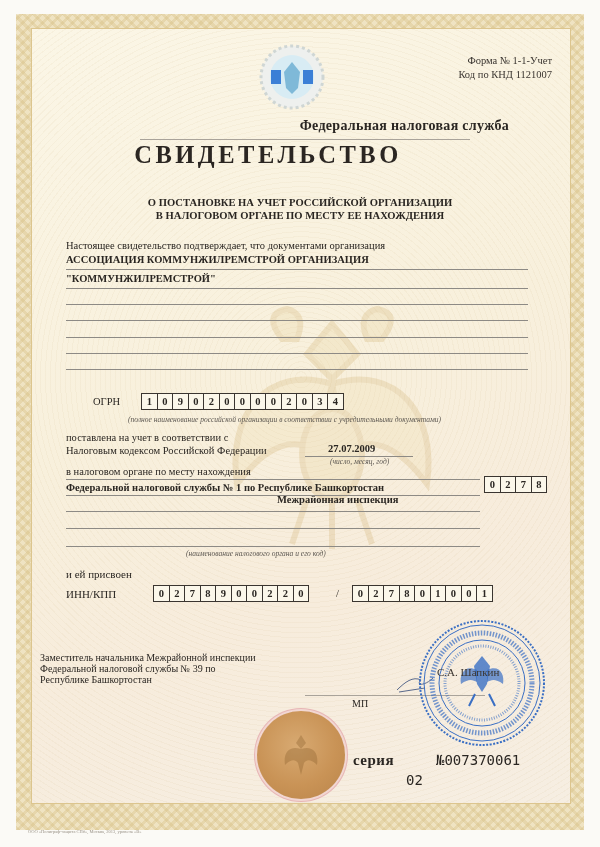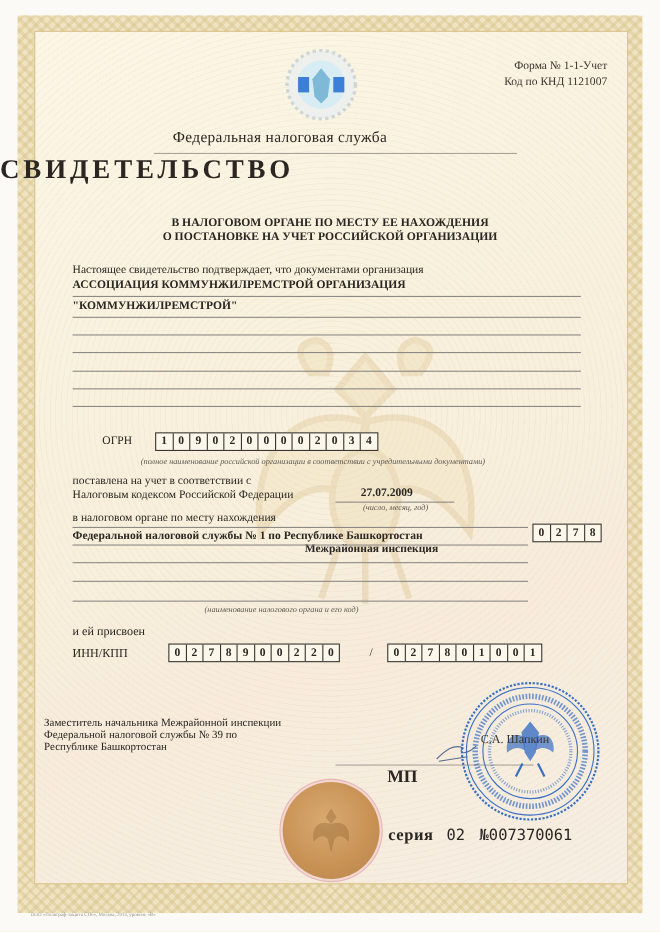--- a/index.html
+++ b/index.html
@@ -12,23 +12,23 @@
                 repeating-linear-gradient(-45deg, rgba(214,190,130,.35) 0 3px, transparent 3px 7px); }
   .paper { position: absolute; left: 31px; top: 28px; width: 538px; height: 774px;
            background: linear-gradient(160deg, #fbf6e6 0%, #f8f0dc 45%, #f7ecdc 70%, #f6eee2 100%);
            border: 1px solid #dcc58e; }
   .paper::before { content: ""; position: absolute; inset: 0; opacity: .35;
     background: repeating-radial-gradient(circle at 50% 45%, rgba(205,180,130,.25) 0 1px, transparent 1px 5px); }
   .eagle { position: absolute; left: 175px; top: 255px; width: 250px; height: 270px; opacity: .22; }
   .abs { position: absolute; }
   .form-info { right: 48px; top: 54px; text-align: right; font-size: 10.5px; line-height: 14px; color: #3a3530; }
   .emblem { left: 259px; top: 44px; width: 66px; height: 66px; }
-  .fns { left: 0; width: 509px; top: 118px; text-align: center; font-size: 14px; font-weight: normal; letter-spacing: .3px; }
+  .fns { left: 0; width: 509px; top: 118px; text-align: right; font-size: 14px; font-weight: bold; letter-spacing: .3px; }
   .hr-top { left: 140px; width: 330px; top: 139px; height: 1px; background: #a9a39a; }
-  .title { left: 0; width: 536px; top: 141px; text-align: left; font-size: 24.5px; font-weight: bold; letter-spacing: 3.5px; color: #2b2622; }
+  .title { left: 0; width: 536px; top: 141px; text-align: center; font-size: 24.5px; font-weight: bold; letter-spacing: 3.5px; color: #2b2622; }
   .subtitle { left: 0; width: 600px; top: 196px; text-align: center; font-size: 10.6px; font-weight: bold; line-height: 13px; }
   .txt { font-size: 10.5px; }
   .bold { font-weight: bold; }
   .line { position: absolute; height: 1px; background: #8d8a85; }
   .hint { font-size: 7.5px; font-style: italic; color: #5b5650; }
   .cells { display: flex; border: 1px solid #3a3530; background: #fbf7ea; }
   .cell { width: 14.5px; height: 15px; border-left: 1px solid #3a3530; font-size: 10.5px; font-weight: bold;
           display: flex; align-items: center; justify-content: center; }
   .cell:first-child { border-left: none; }
   .stamp { left: 417px; top: 618px; width: 130px; height: 130px; }
@@ -68,22 +68,22 @@
   <circle cx="33" cy="33" r="22" fill="#d8ecf4"></circle>
   <rect x="12" y="26" width="10" height="14" fill="#3b7fd6"></rect>
   <rect x="44" y="26" width="10" height="14" fill="#3b7fd6"></rect>
   <path d="M33 18 L25 28 L27 44 L33 50 L39 44 L41 28 Z" fill="#7fb9d8"></path>
 </svg>
 
 <div class="abs fns">Федеральная налоговая служба</div>
 <div class="abs hr-top"></div>
 <div class="abs title">СВИДЕТЕЛЬСТВО</div>
 <div class="abs subtitle">
+  <div>О ПОСТАНОВКЕ НА УЧЕТ РОССИЙСКОЙ ОРГАНИЗАЦИИ</div>
   <div>В НАЛОГОВОМ ОРГАНЕ  ПО МЕСТУ ЕЕ НАХОЖДЕНИЯ</div>
-  <div>О ПОСТАНОВКЕ НА УЧЕТ РОССИЙСКОЙ ОРГАНИЗАЦИИ</div>
 </div>
 
 <div class="abs txt" style="left:66px; top:240px;">Настоящее свидетельство подтверждает, что документами организация</div>
 <div class="abs txt bold" style="left:66px; top:254px;">АССОЦИАЦИЯ КОММУНЖИЛРЕМСТРОЙ ОРГАНИЗАЦИЯ</div>
 <div class="line" style="left:66px; top:269px; width:462px;"></div>
 <div class="abs txt bold" style="left:66px; top:273px;">"КОММУНЖИЛРЕМСТРОЙ"</div>
 <div class="line" style="left:66px; top:288px; width:462px;"></div>
 <div class="line" style="left:66px; top:304px; width:462px;"></div>
 <div class="line" style="left:66px; top:320px; width:462px;"></div>
 <div class="line" style="left:66px; top:337px; width:462px;"></div>
@@ -158,37 +158,37 @@
 
 <div class="abs txt" style="left:40px; top:652px; line-height:11px; font-size:10px;">
   <div>Заместитель начальника Межрайонной инспекции</div>
   <div>Федеральной налоговой службы № 39 по</div>
   <div>Республике Башкортостан</div>
 </div>
 <svg class="abs" style="left:395px; top:672px; width:40px; height:22px;" viewBox="0 0 40 22">
   <path d="M2 18 C10 10 18 4 26 8 C20 14 30 14 38 6 M4 20 L30 16" fill="none" stroke="#5a6a8c" stroke-width="1"></path>
 </svg>
 <div class="line" style="left:305px; top:695px; width:180px; background:#a9a39a;"></div>
-<div class="abs" style="left:352px; top:698px; font-size:16px; font-weight:bold;">МП</div>
+<div class="abs" style="left:352px; top:698px; font-size:10px; font-weight:normal;">МП</div>
 
 <svg class="abs stamp" viewBox="0 0 130 130">
   <circle cx="65" cy="65" r="62" fill="none" stroke="#3a6fc4" stroke-width="2" stroke-dasharray="2 1.5"></circle>
   <circle cx="65" cy="65" r="58" fill="none" stroke="#3a6fc4" stroke-width="1"></circle>
   <circle cx="65" cy="65" r="50" fill="none" stroke="#3a6fc4" stroke-width="5" stroke-dasharray="1.5 1.5" opacity=".7"></circle>
   <circle cx="65" cy="65" r="43" fill="none" stroke="#3a6fc4" stroke-width="1"></circle>
   <circle cx="65" cy="65" r="37" fill="none" stroke="#3a6fc4" stroke-width="3" stroke-dasharray="1 1.5" opacity=".6"></circle>
   <path d="M65 38 L57 48 L60 66 L65 74 L70 66 L73 48 Z" fill="#3a6fc4" opacity=".8"></path>
   <path d="M60 52 C48 46 42 56 44 66 C52 60 56 62 60 64 Z M70 52 C82 46 88 56 86 66 C78 60 74 62 70 64 Z" fill="#3a6fc4" opacity=".7"></path>
   <path d="M58 76 L52 88 M72 76 L78 88" stroke="#3a6fc4" stroke-width="2"></path>
 </svg>
 <div class="abs" style="left:437px; top:666px; font-size:11px; color:#3a3530;">С.А. Шапкин</div>
 
 <div class="abs seal">
   <svg class="seal-eagle" viewBox="0 0 40 48">
     <path d="M20 4 L15 12 L20 18 L25 12 Z M20 18 C8 14 2 22 4 34 C10 28 14 28 17 32 L20 44 L23 32 C26 28 30 28 36 34 C38 22 32 14 20 18 Z" fill="#8a5f2c"></path>
   </svg>
 </div>
 
 <div class="abs series">серия</div>
-<div class="abs series-no" style="left:406px;">02</div>
+<div class="abs series-no" style="left:406px;margin-top:20px;">02</div>
 <div class="abs series-no" style="left:436px;">№007370061</div>
 
 <div class="abs footer">ООО «Полиграф-защита СПб», Москва, 2013, уровень «В»</div>
 
 </body></html>

